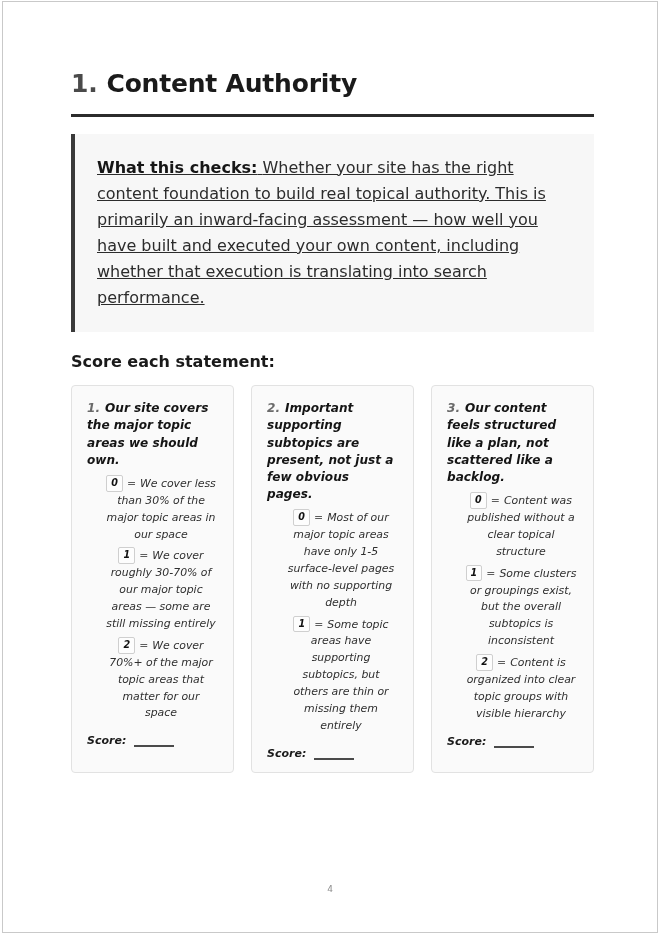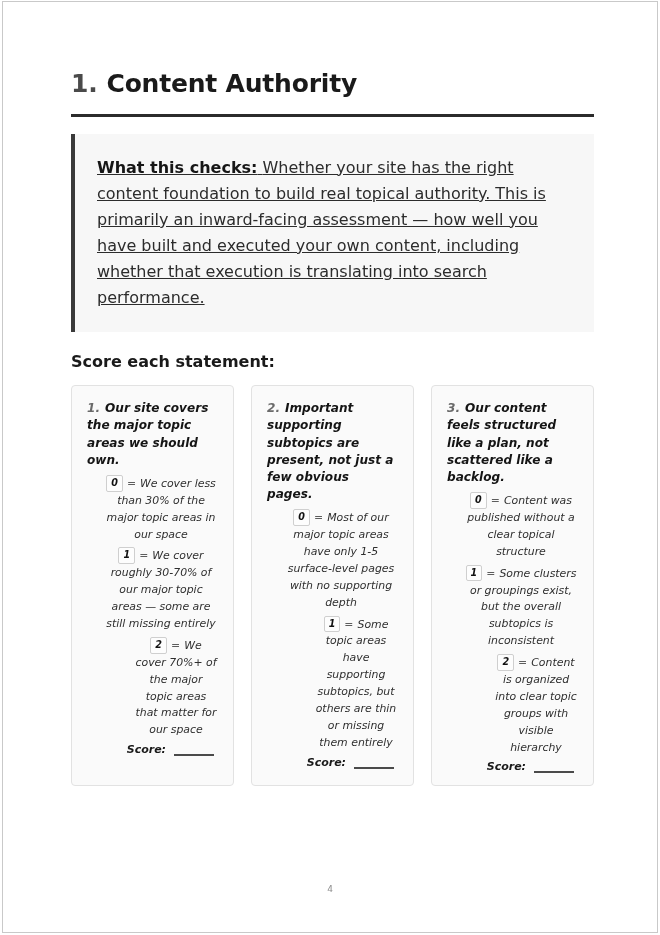--- a/index.html
+++ b/index.html
@@ -110,43 +110,42 @@
     margin: 0;
     padding: 0 0 0 18px;
     text-align: center;
   }
   .option {
     font-size: 10.9px;
     line-height: 1.55;
     color: #2e2e2e;
     margin-bottom: 4px;
   }
-  .option:last-child { margin-bottom: 0; margin-left: 30px; }
+  .option:last-child { margin-bottom: 0; }
   .badge {
     display: inline-block;
     border: 1px solid #cfcfcf;
     border-radius: 2px;
     background: #fdfdfd;
     color: #111111;
     font-weight: bold;
     font-size: 9.6px;
     line-height: 1;
     padding: 2px 4px 3px 4px;
     vertical-align: 1px;
     margin-right: 4px;
   }
   .eq {
     color: #5d5d5d;
     margin-right: 4px;
   }
   .score-row {
     display: flex;
-    justify-content: flex-end;
     align-items: center;
-    margin-top: 4px;
+    margin-top: 12px;
     padding-right: 3px;
   }
   .score-label {
     font-size: 11px;
     font-weight: bold;
     color: #1a1a1a;
     margin-right: 8px;
   }
   .score-blank {
     width: 40px;

